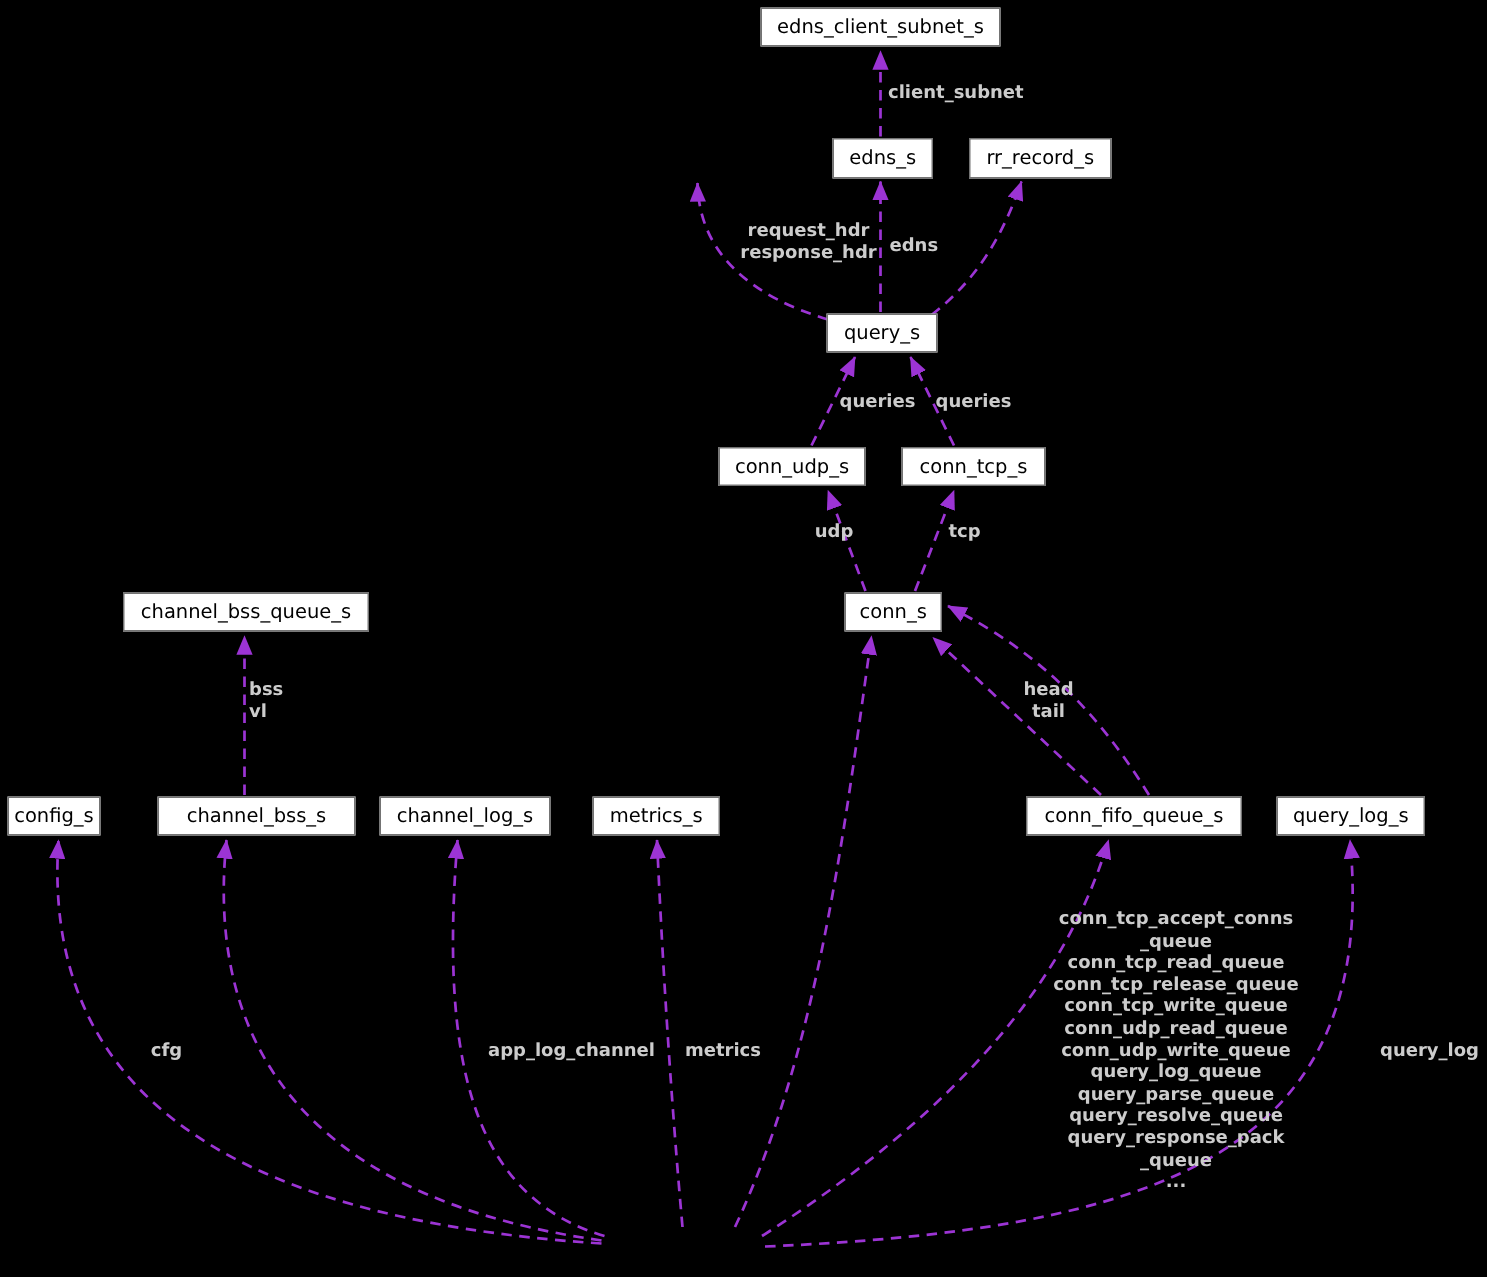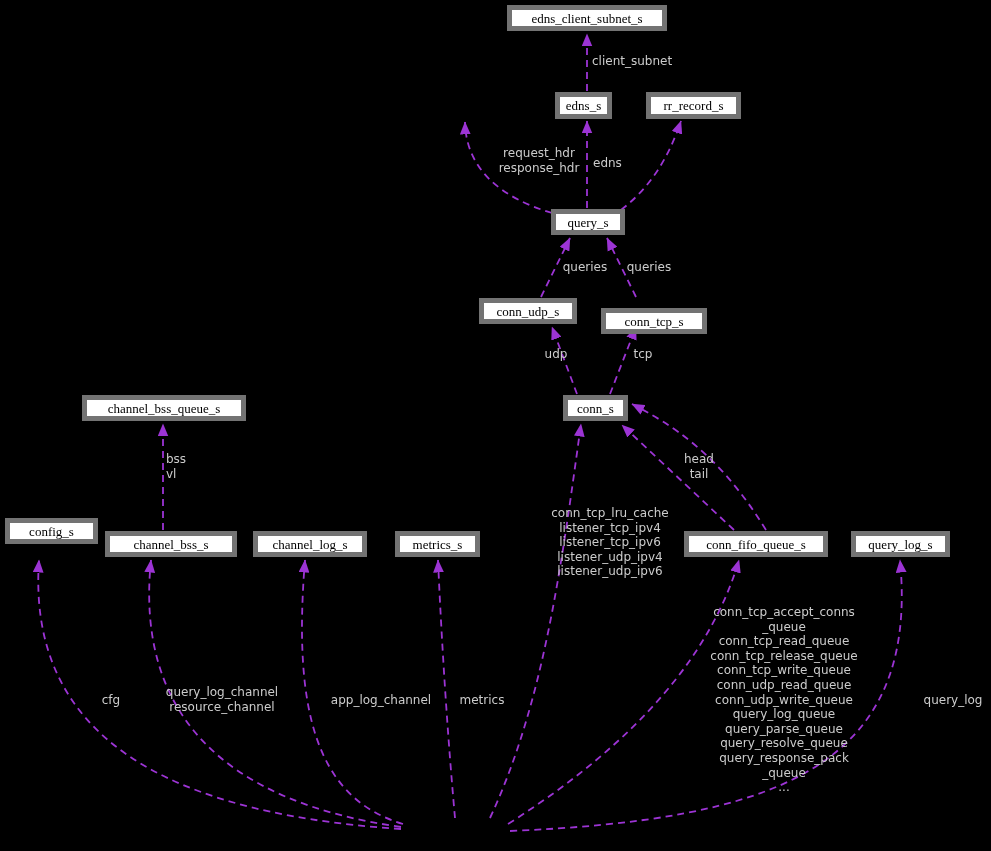--- a/index.html
+++ b/index.html
@@ -3,28 +3,28 @@
 <meta charset="utf-8">
 <style>
   html,body{margin:0;padding:0;background:#000;}
   #canvas{
     position:relative;width:991px;height:851px;background:#000;overflow:hidden;
     font-family:"DejaVu Sans","Liberation Sans",sans-serif;
   }
   #edges{position:absolute;left:0;top:0;width:991px;height:851px;}
   .node{
     position:absolute;box-sizing:border-box;
-    background:#ffffff;border:5px solid #737373;color:#000;
+    background:#ffffff;border:1px solid #737373;color:#000;
     display:flex;align-items:center;justify-content:center;
     font-size:13px;line-height:1;white-space:nowrap;
-    z-index:2;cursor:pointer;font-family:Liberation Serif, serif;
+    z-index:2;cursor:pointer;
   }
   .node.main{background:#ffffff;border-color:#bfbfbf;margin-top:44px;}
   .elabel{
-    position:absolute;color:#cccccc;font-size:12px;font-weight:400;
+    position:absolute;color:#cccccc;font-size:12px;font-weight:700;
     line-height:14.6px;white-space:pre-line;text-align:center;
     transform:translateX(-50%);z-index:1;letter-spacing:0px;
   }
   .elabel.la{transform:none;text-align:left;}
 </style>
 </head>
 <body>
 
 <div id="canvas">
 
@@ -50,55 +50,48 @@
       <path d="M 401,829 C 140,812 28,720 39,560" marker-end="url(#arr)"></path>
       <path d="M 401,827 C 225,802 135,715 151,560" marker-end="url(#arr)"></path>
       <path d="M 403,824 C 315,798 293,708 305,560" marker-end="url(#arr)"></path>
       <path d="M 455,818 C 448,740 442,650 438,560" marker-end="url(#arr)"></path>
       <path d="M 508,824 C 640,740 712,652 739,560" marker-end="url(#arr)"></path>
       <path d="M 510,831 C 770,820 920,770 900,560" marker-end="url(#arr)"></path>
     </g>
   </svg>
 
   <div class="node" style="left:507px;top:5px;width:160px;height:26px">edns_client_subnet_s</div>
-  <div class="node" style="left:555px;top:92px;width:57px;height:27px">edns_s</div>
+  <div class="node" style="left:555px;top:92px;width:67px;height:27px">edns_s</div>
   <div class="node" style="left:646px;top:92px;width:95px;height:27px">rr_record_s</div>
   <div class="node" style="left:551px;top:209px;width:74px;height:26px">query_s</div>
   <div class="node" style="left:479px;top:298px;width:98px;height:26px">conn_udp_s</div>
-  <div class="node" style="left:601px;top:308px;width:106px;height:26px">conn_tcp_s</div>
+  <div class="node" style="left:601px;top:298px;width:96px;height:26px">conn_tcp_s</div>
   <div class="node" style="left:82px;top:395px;width:164px;height:26px">channel_bss_queue_s</div>
   <div class="node" style="left:563px;top:395px;width:65px;height:26px">conn_s</div>
-  <div class="node" style="left:5px;top:518px;width:93px;height:26px">config_s</div>
+  <div class="node" style="left:5px;top:531px;width:62px;height:26px">config_s</div>
   <div class="node" style="left:105px;top:531px;width:132px;height:26px">channel_bss_s</div>
   <div class="node" style="left:253px;top:531px;width:114px;height:26px">channel_log_s</div>
   <div class="node" style="left:395px;top:531px;width:85px;height:26px">metrics_s</div>
   <div class="node" style="left:684px;top:531px;width:144px;height:26px">conn_fifo_queue_s</div>
   <div class="node" style="left:851px;top:531px;width:99px;height:26px">query_log_s</div>
   <div class="node main" style="left:401px;top:819px;width:107px;height:25px">vectorloop_s</div>
 
   <div class="elabel la" style="left:592px;top:54px">client_subnet</div>
   <div class="elabel" style="left:539px;top:146px">request_hdr
 response_hdr</div>
   <div class="elabel la" style="left:593px;top:156px">edns</div>
   <div class="elabel" style="left:585px;top:260px">queries</div>
   <div class="elabel" style="left:649px;top:260px">queries</div>
   <div class="elabel" style="left:556px;top:347px">udp</div>
   <div class="elabel" style="left:643px;top:347px">tcp</div>
   <div class="elabel la" style="left:166px;top:452px">bss
 vl</div>
   <div class="elabel" style="left:699px;top:452px">head
 tail</div>
-  <div class="elabel" style="left:610px;top:506px">conn_tcp_lru_cache
-listener_tcp_ipv4
-listener_tcp_ipv6
-listener_udp_ipv4
-listener_udp_ipv6</div>
   <div class="elabel" style="left:111px;top:693px">cfg</div>
-  <div class="elabel" style="left:222px;top:685px">query_log_channel
-resource_channel</div>
   <div class="elabel" style="left:381px;top:693px">app_log_channel</div>
   <div class="elabel" style="left:482px;top:693px">metrics</div>
   <div class="elabel" style="left:784px;top:605px">conn_tcp_accept_conns
 _queue
 conn_tcp_read_queue
 conn_tcp_release_queue
 conn_tcp_write_queue
 conn_udp_read_queue
 conn_udp_write_queue
 query_log_queue

